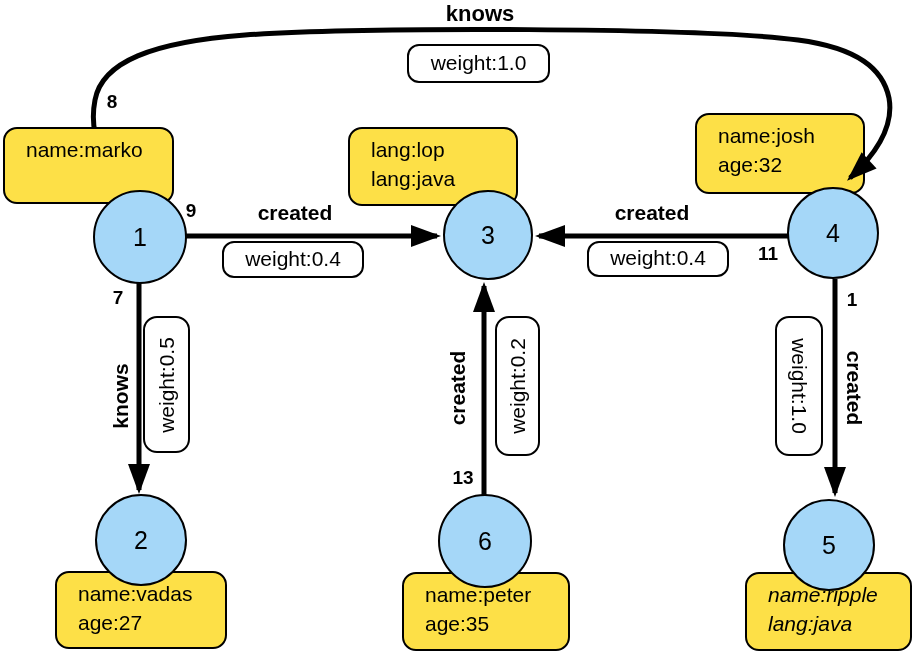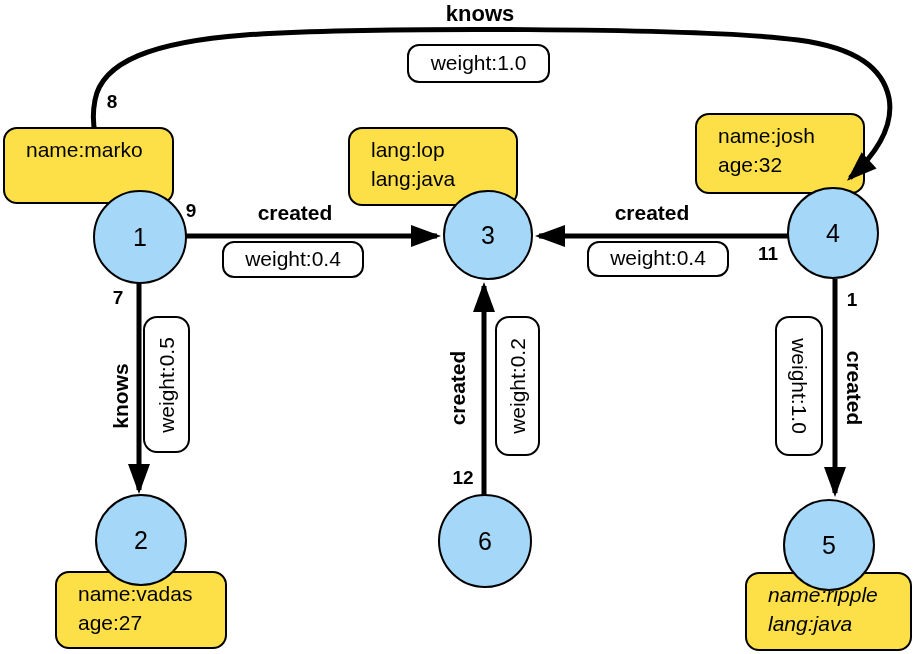--- a/index.html
+++ b/index.html
@@ -101,20 +101,24 @@
     <div>name:marko</div>
   </div>
   <div class="pbox pbox-lop">
     <div>lang:lop</div>
     <div>lang:java</div>
   </div>
   <div class="pbox pbox-vadas">
     <div>name:vadas</div>
     <div>age:27</div>
   </div>
+  <div class="pbox pbox-peter">
+    <div>name:peter</div>
+    <div>age:35</div>
+  </div>
   <div class="pbox pbox-ripple">
     <div>name:ripple</div>
     <div>lang:java</div>
   </div>
 
   <div class="wbox wbox-9">weight:0.4</div>
   <div class="wbox wbox-11">weight:0.4</div>
   <div class="wbox wbox-8">weight:1.0</div>
 
   <div class="vwbox vwbox-7">
@@ -132,21 +136,21 @@
   <div class="elabel halo lbl-created11">created</div>
   <div class="elabel halo rot-ccw lbl-knows7">knows</div>
   <div class="elabel halo rot-ccw lbl-created12">created</div>
   <div class="elabel halo rot-cw  lbl-created10">created</div>
 
   <div class="enum halo num-8">8</div>
   <div class="enum halo num-9">9</div>
   <div class="enum halo num-7">7</div>
   <div class="enum halo num-11">11</div>
   <div class="enum halo num-10">1</div>
-  <div class="enum halo num-12">12</div>
+  <div class="enum halo num-12">13</div>
 
   <div class="node node-1">
     <span>1</span>
   </div>
   <div class="node node-2">
     <span>2</span>
   </div>
   <div class="node node-3">
     <span>3</span>
   </div>

